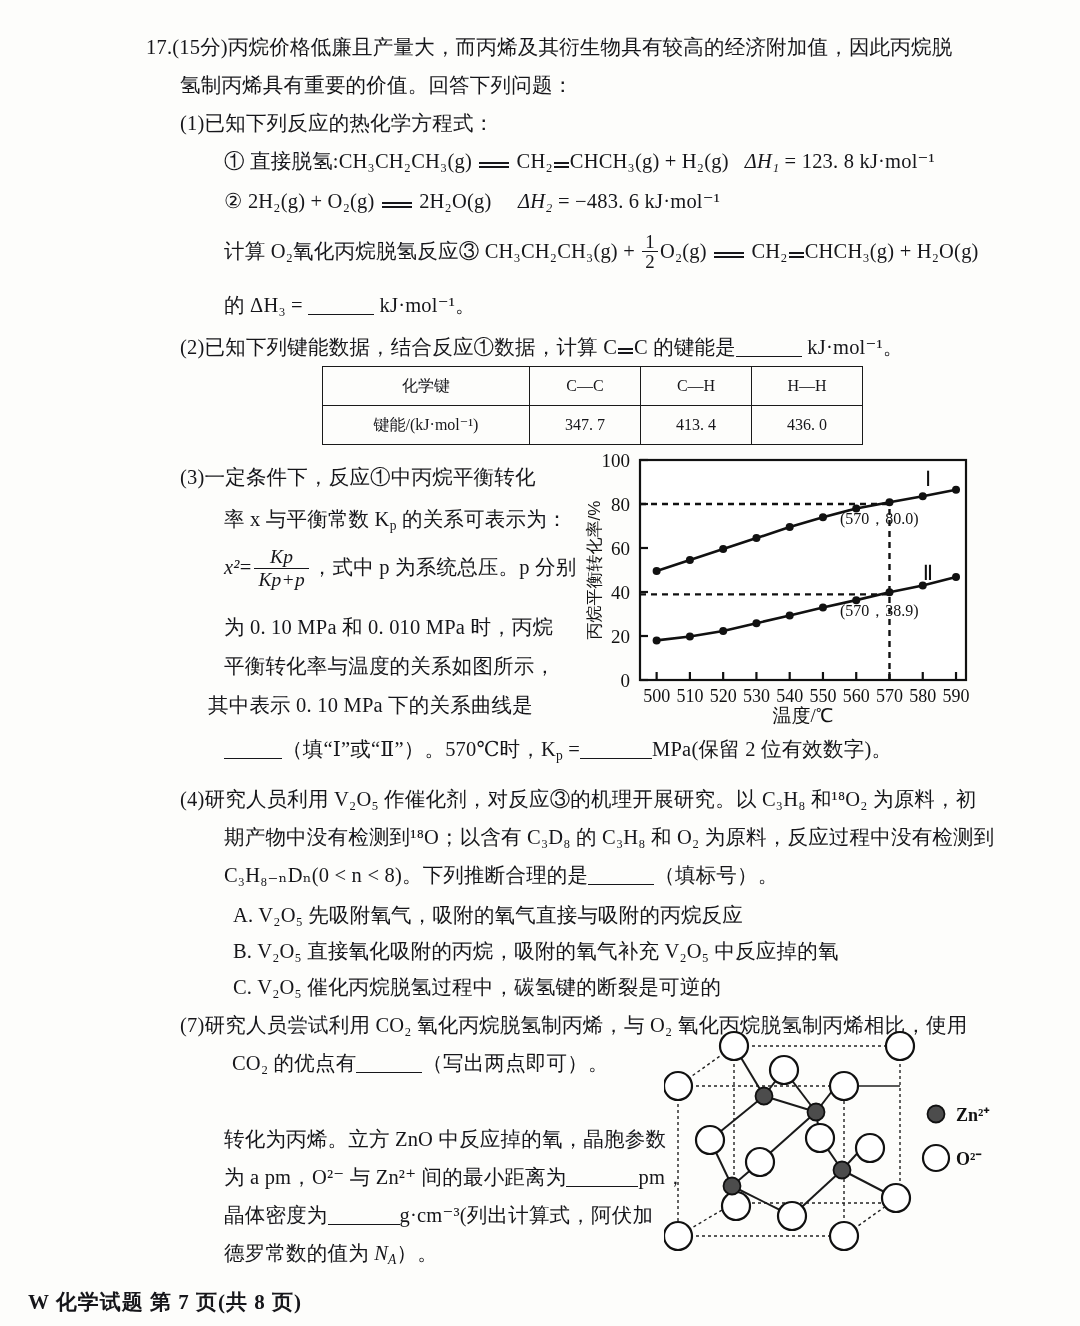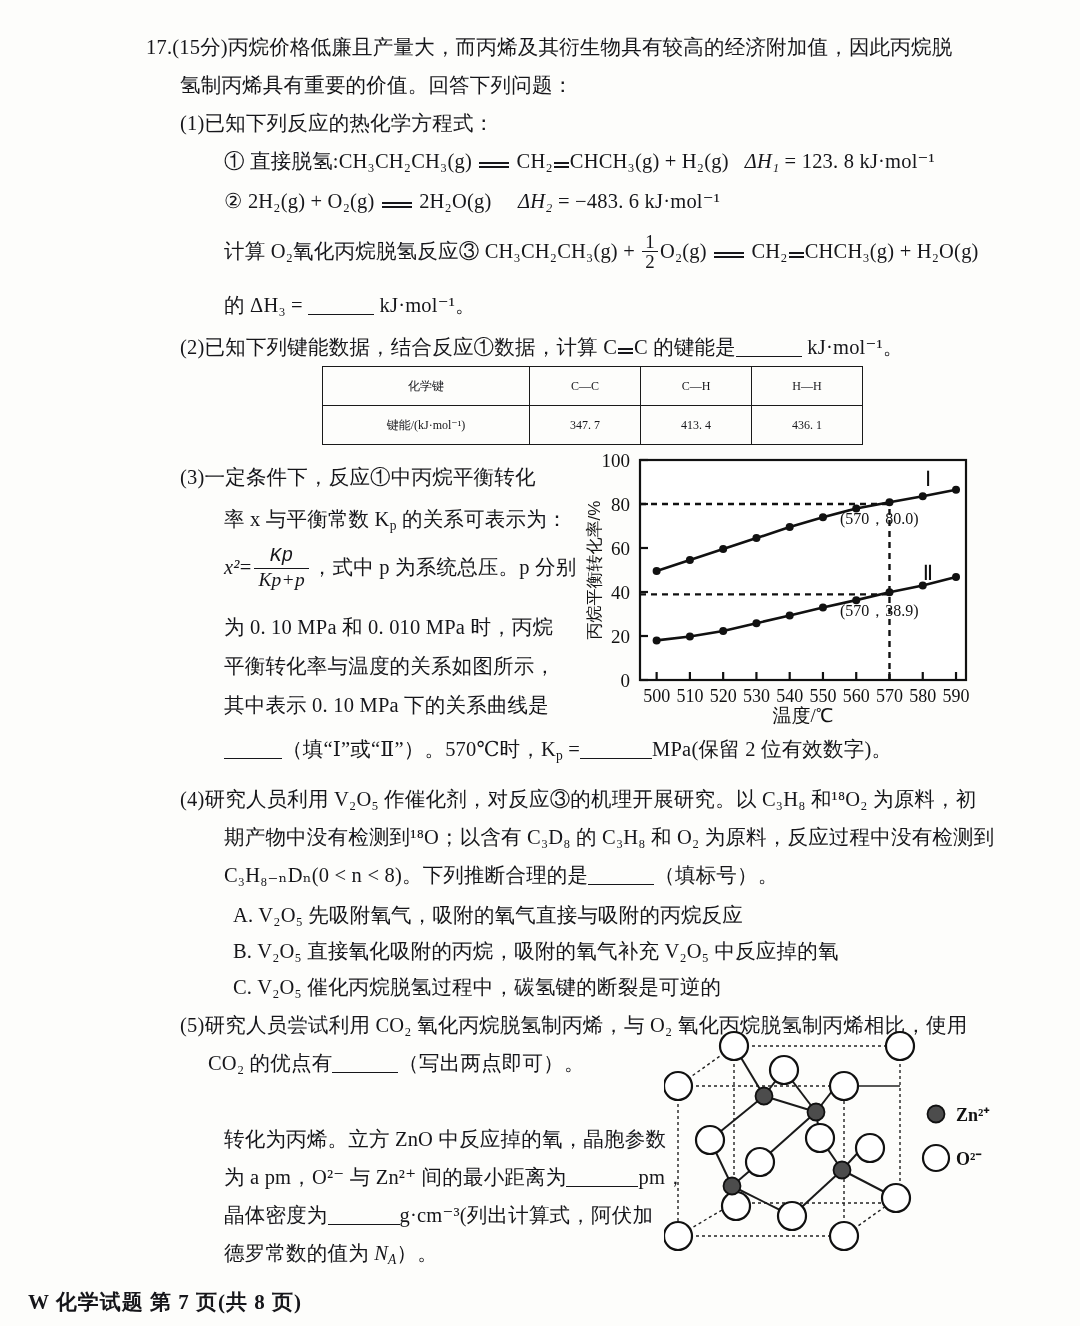--- a/index.html
+++ b/index.html
@@ -33,28 +33,28 @@
   .dbl::before{top:.44em;}
   .dbl::after{top:.62em;}
 
   
   .frac{display:inline-block;vertical-align:-.55em;text-align:center;font-size:.92em;line-height:1.02;margin:0 2px;}
   .frac .num{display:block;border-bottom:1.6px solid #16161a;padding:0 3px;}
   .frac .den{display:block;padding:0 3px;}
 
   
   .kfrac{display:inline-block;vertical-align:-.62em;text-align:center;font-size:.95em;line-height:1.12;margin:0 3px;}
-  .kfrac .num{display:block;border-bottom:1.6px solid #16161a;padding:0 4px;font-family:Liberation Mono, monospace;}
+  .kfrac .num{display:block;border-bottom:1.6px solid #16161a;padding:0 4px;}
   .kfrac .den{display:block;padding:0 4px;}
 
   
   .bond-table{position:absolute;left:294px;top:366px;border-collapse:collapse;}
   .bond-table td{
     border:1.6px solid #1a1a1a;
-    font-size:12px;
+    font-size:16px;
     text-align:center;
     padding:5px 0;
     height:28px;
     font-family:"Liberation Serif","DejaVu Serif",serif;
   }
   .bond-table td.hdr-name{width:206px;}
   .bond-table td.col{width:110px;}
 
   
   .chart-wrap{position:absolute;left:550px;top:448px;width:405px;height:278px;}
@@ -129,39 +129,39 @@
         <tr>
       <td class="hdr-name">化学键</td>
       <td class="col">C—C</td>
       <td class="col">C—H</td>
       <td class="col">H—H</td>
     </tr>
     <tr>
       <td class="hdr-name">键能/(kJ·mol⁻¹)</td>
       <td class="col">347. 7</td>
       <td class="col">413. 4</td>
-      <td class="col">436. 1</td>
+      <td class="col">436. 0</td>
     </tr>
   </tbody>
     </table>
 
   <div class="hang q-line" style="left:152px;top:458px;">(3)一定条件下，反应①中丙烷平衡转化</div>
   <div class="hang q-line" style="left:196px;top:500px;">
     <span>率 x 与平衡常数 K</span><sub>p</sub>
     <span>的关系可表示为：</span>
   </div>
   <div class="hang q-line" style="left:196px;top:546px;">
     <span class="it">x²</span><span>=</span><span class="kfrac">
       <span class="num it">Kp</span>
       <span class="den it">Kp+p</span>
     </span><span>，式中 p 为系统总压。p 分别</span>
   </div>
   <div class="hang q-line" style="left:196px;top:608px;">为 0. 10 MPa 和 0. 010 MPa 时，丙烷</div>
   <div class="hang q-line" style="left:196px;top:647px;">平衡转化率与温度的关系如图所示，</div>
-  <div class="hang q-line" style="left:196px;top:686px;">其中表示 0. 10 MPa 下的关系曲线是</div>
+  <div class="hang q-line" style="left:180px;top:686px;">其中表示 0. 10 MPa 下的关系曲线是</div>
   <div class="hang q-line" style="left:196px;top:730px;">
     <span class="blank b58"></span><span>（填“Ⅰ”或“Ⅱ”）。570℃时，K</span><sub>p</sub>
     <span>=</span><span class="blank b72"></span><span>MPa(保留 2 位有效数字)。</span>
   </div>
 
   <div class="chart-wrap">
     <svg class="chart-svg" width="405" height="278" viewBox="0 0 405 278">
 
       <rect x="62" y="12" width="326" height="220" fill="#ffffff" stroke="#111" stroke-width="2.2"></rect>
       <g id="chart-dynamic">
@@ -234,22 +234,22 @@
 
   <div class="hang q-line" style="left:152px;top:780px;">(4)研究人员利用 V₂O₅ 作催化剂，对反应③的机理开展研究。以 C₃H₈ 和¹⁸O₂ 为原料，初</div>
   <div class="hang q-line" style="left:196px;top:818px;">期产物中没有检测到¹⁸O；以含有 C₃D₈ 的 C₃H₈ 和 O₂ 为原料，反应过程中没有检测到</div>
   <div class="hang q-line" style="left:196px;top:856px;">
     <span>C₃H₈₋ₙDₙ(0 &lt; n &lt; 8)。下列推断合理的是</span><span class="blank b66"></span><span>（填标号）。</span>
   </div>
   <div class="hang q-line" style="left:205px;top:896px;">A. V₂O₅ 先吸附氧气，吸附的氧气直接与吸附的丙烷反应</div>
   <div class="hang q-line" style="left:205px;top:932px;">B. V₂O₅ 直接氧化吸附的丙烷，吸附的氧气补充 V₂O₅ 中反应掉的氧</div>
   <div class="hang q-line" style="left:205px;top:968px;">C. V₂O₅ 催化丙烷脱氢过程中，碳氢键的断裂是可逆的</div>
 
-  <div class="hang q-line" style="left:152px;top:1006px;">(5)研究人员尝试利用 CO₂ 氧化丙烷脱氢制丙烯，与 O₂ 氧化丙烷脱氢制丙烯相比，使用</div>
-  <div class="hang q-line" style="left:180px;top:1044px;">
+  <div class="hang q-line" style="left:152px;top:1006px;">(7)研究人员尝试利用 CO₂ 氧化丙烷脱氢制丙烯，与 O₂ 氧化丙烷脱氢制丙烯相比，使用</div>
+  <div class="hang q-line" style="left:204px;top:1044px;">
     <span>CO₂ 的优点有</span><span class="blank b66"></span><span>（写出两点即可）。</span>
   </div>
 
   <div class="hang q-line" style="left:196px;top:1120px;">转化为丙烯。立方 ZnO 中反应掉的氧，晶胞参数</div>
   <div class="hang q-line" style="left:196px;top:1158px;text-align:center;">
     <span>为 a pm，O²⁻ 与 Zn²⁺ 间的最小距离为</span><span class="blank b72"></span><span>pm，</span>
   </div>
   <div class="hang q-line" style="left:196px;top:1234px;">
     德罗常数的值为 <span class="it">N<sub>A</sub></span>）。
   </div>

